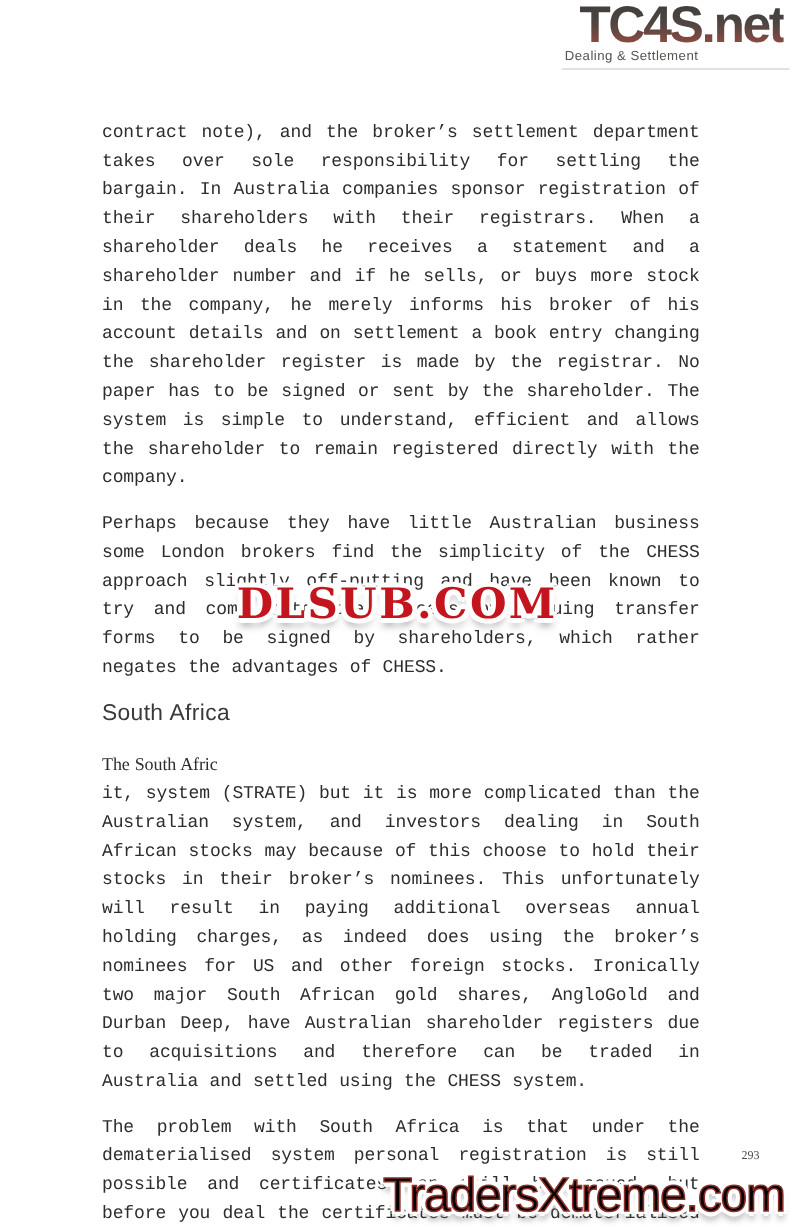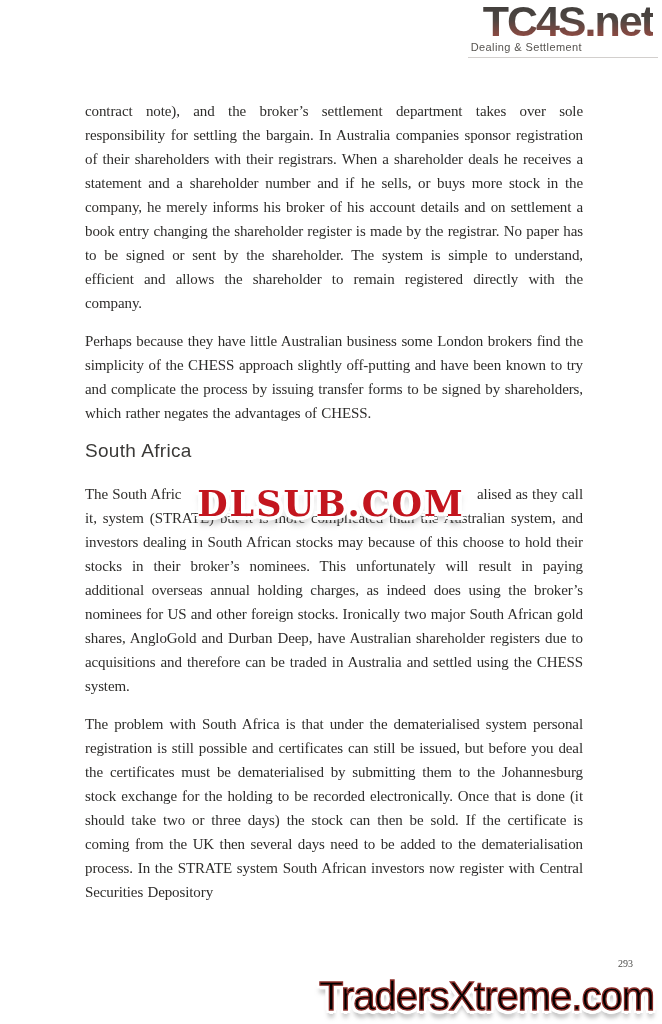--- a/index.html
+++ b/index.html
@@ -59,36 +59,38 @@
     width: 498px;
     font-size: 15px;
     line-height: 24px;
     letter-spacing: -0.1px;
     word-spacing: 0.6px;
     color: #2e2d2b;
     text-align: justify;
   }
   .body-text p {
     margin: 0 0 14px 0;
+    font-family: Liberation Mono, monospace;
   }
   .section-heading {
     font-family: "Liberation Sans", sans-serif;
     font-size: 19px;
     font-weight: 400;
     letter-spacing: 0.3px;
     color: #3b3a38;
     margin: 8px 0 19px 0;
     text-align: left;
   }
   .split-line {
     display: flex;
     justify-content: space-between;
     height: 24px;
     white-space: nowrap;
     overflow: hidden;
+    flex-direction: column;
   }
 
   
   .watermark-center {
     position: absolute;
     top: 486px;
     left: 50%;
     transform: translateX(-50%);
     font-family: "DejaVu Serif", serif;
     font-weight: bold;

